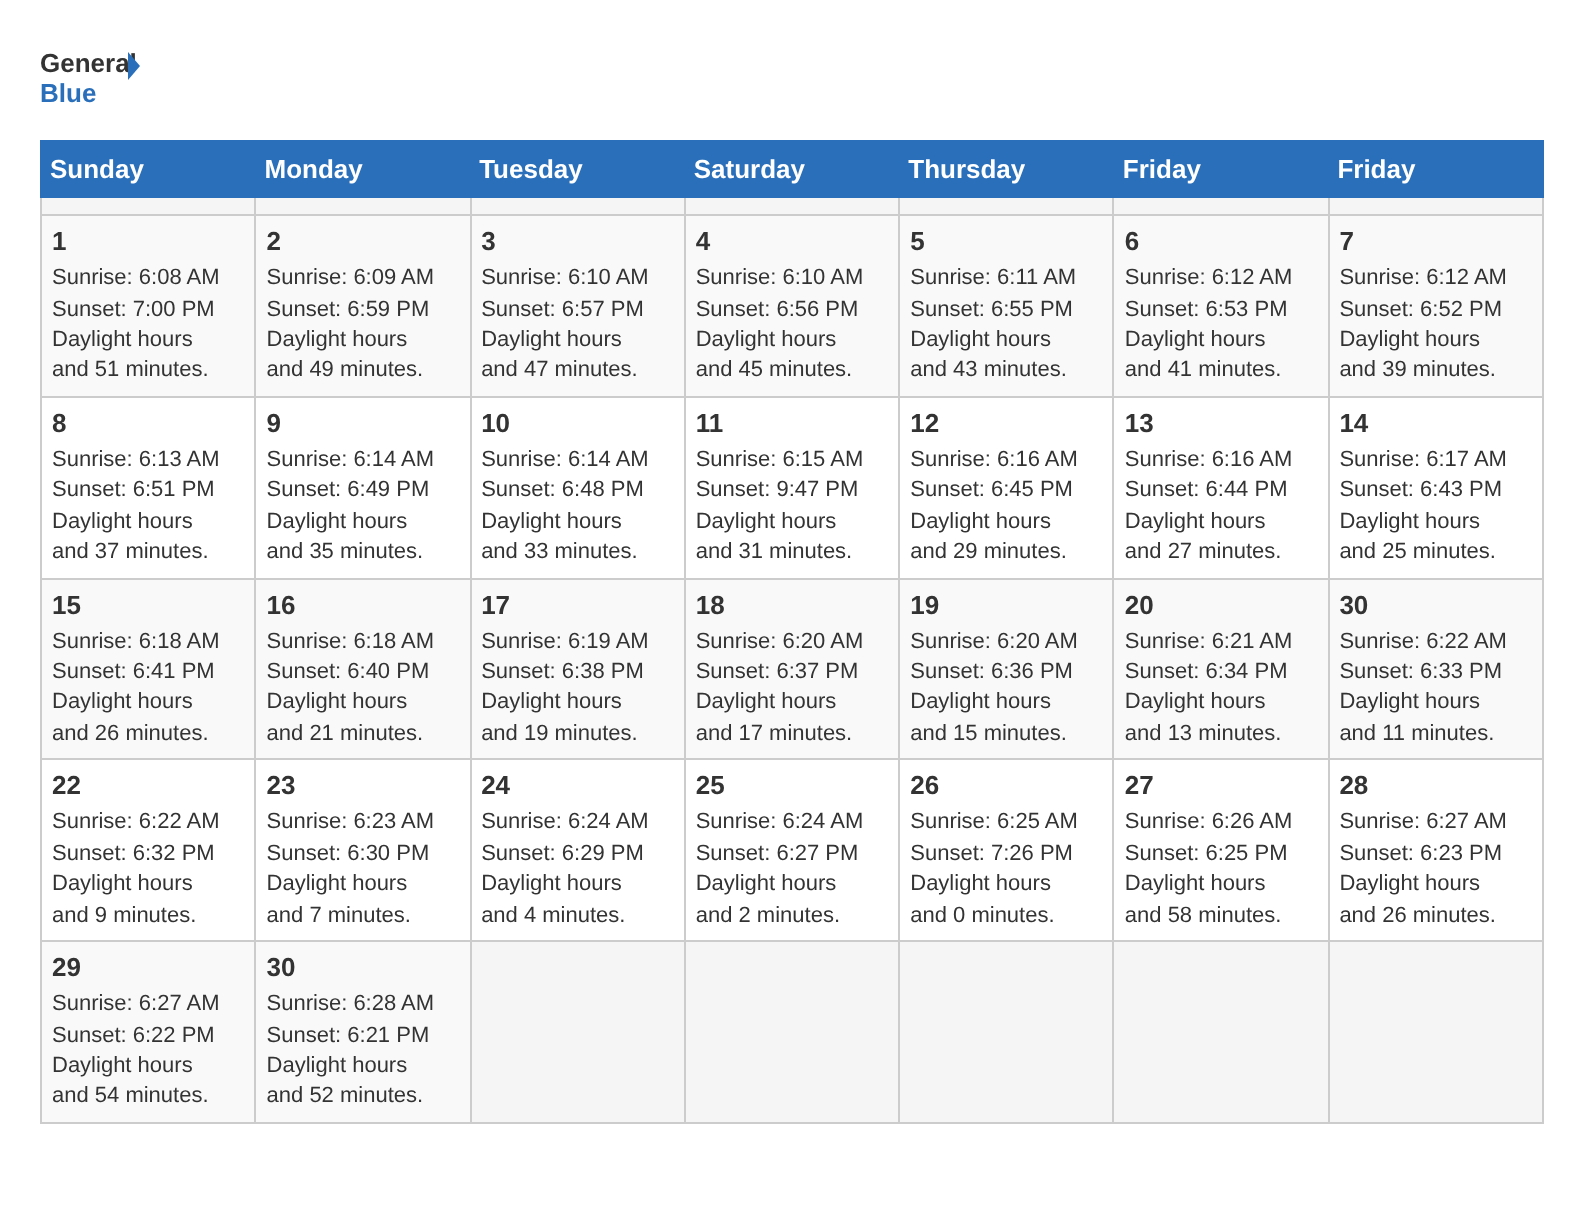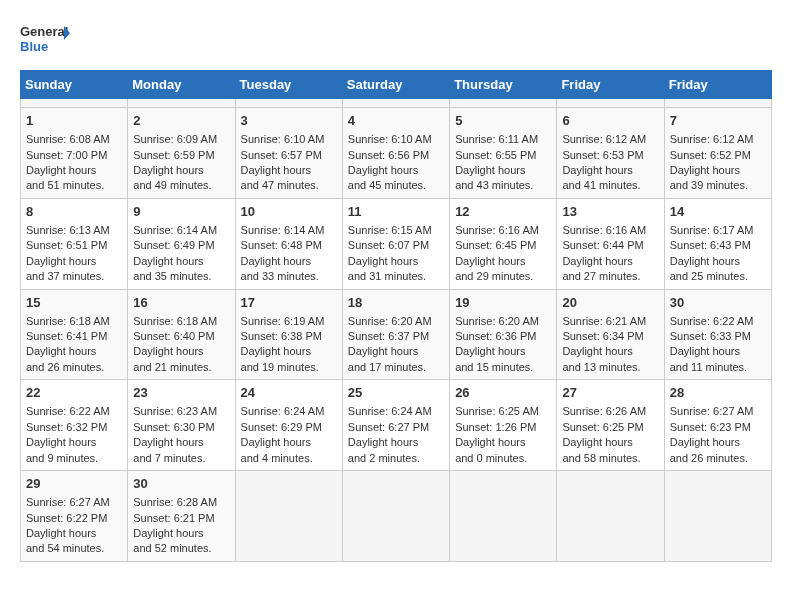--- a/index.html
+++ b/index.html
@@ -120,40 +120,40 @@
         <td><span class="day-number">3</span><span>Sunrise: 6:10 AM</span><br><span>Sunset: 6:57 PM</span><br><span>Daylight hours</span><br><span>and 47 minutes.</span></td>
         <td><span class="day-number">4</span><span>Sunrise: 6:10 AM</span><br><span>Sunset: 6:56 PM</span><br><span>Daylight hours</span><br><span>and 45 minutes.</span></td>
         <td><span class="day-number">5</span><span>Sunrise: 6:11 AM</span><br><span>Sunset: 6:55 PM</span><br><span>Daylight hours</span><br><span>and 43 minutes.</span></td>
         <td><span class="day-number">6</span><span>Sunrise: 6:12 AM</span><br><span>Sunset: 6:53 PM</span><br><span>Daylight hours</span><br><span>and 41 minutes.</span></td>
         <td><span class="day-number">7</span><span>Sunrise: 6:12 AM</span><br><span>Sunset: 6:52 PM</span><br><span>Daylight hours</span><br><span>and 39 minutes.</span></td>
       </tr>
       <tr>
         <td><span class="day-number">8</span><span>Sunrise: 6:13 AM</span><br><span>Sunset: 6:51 PM</span><br><span>Daylight hours</span><br><span>and 37 minutes.</span></td>
         <td><span class="day-number">9</span><span>Sunrise: 6:14 AM</span><br><span>Sunset: 6:49 PM</span><br><span>Daylight hours</span><br><span>and 35 minutes.</span></td>
         <td><span class="day-number">10</span><span>Sunrise: 6:14 AM</span><br><span>Sunset: 6:48 PM</span><br><span>Daylight hours</span><br><span>and 33 minutes.</span></td>
-        <td><span class="day-number">11</span><span>Sunrise: 6:15 AM</span><br><span>Sunset: 6:07 PM</span><br><span>Daylight hours</span><br><span>and 31 minutes.</span></td>
+        <td><span class="day-number">11</span><span>Sunrise: 6:15 AM</span><br><span>Sunset: 9:47 PM</span><br><span>Daylight hours</span><br><span>and 31 minutes.</span></td>
         <td><span class="day-number">12</span><span>Sunrise: 6:16 AM</span><br><span>Sunset: 6:45 PM</span><br><span>Daylight hours</span><br><span>and 29 minutes.</span></td>
         <td><span class="day-number">13</span><span>Sunrise: 6:16 AM</span><br><span>Sunset: 6:44 PM</span><br><span>Daylight hours</span><br><span>and 27 minutes.</span></td>
         <td><span class="day-number">14</span><span>Sunrise: 6:17 AM</span><br><span>Sunset: 6:43 PM</span><br><span>Daylight hours</span><br><span>and 25 minutes.</span></td>
       </tr>
       <tr>
         <td><span class="day-number">15</span><span>Sunrise: 6:18 AM</span><br><span>Sunset: 6:41 PM</span><br><span>Daylight hours</span><br><span>and 26 minutes.</span></td>
         <td><span class="day-number">16</span><span>Sunrise: 6:18 AM</span><br><span>Sunset: 6:40 PM</span><br><span>Daylight hours</span><br><span>and 21 minutes.</span></td>
         <td><span class="day-number">17</span><span>Sunrise: 6:19 AM</span><br><span>Sunset: 6:38 PM</span><br><span>Daylight hours</span><br><span>and 19 minutes.</span></td>
         <td><span class="day-number">18</span><span>Sunrise: 6:20 AM</span><br><span>Sunset: 6:37 PM</span><br><span>Daylight hours</span><br><span>and 17 minutes.</span></td>
         <td><span class="day-number">19</span><span>Sunrise: 6:20 AM</span><br><span>Sunset: 6:36 PM</span><br><span>Daylight hours</span><br><span>and 15 minutes.</span></td>
         <td><span class="day-number">20</span><span>Sunrise: 6:21 AM</span><br><span>Sunset: 6:34 PM</span><br><span>Daylight hours</span><br><span>and 13 minutes.</span></td>
         <td><span class="day-number">30</span><span>Sunrise: 6:22 AM</span><br><span>Sunset: 6:33 PM</span><br><span>Daylight hours</span><br><span>and 11 minutes.</span></td>
       </tr>
       <tr>
         <td><span class="day-number">22</span><span>Sunrise: 6:22 AM</span><br><span>Sunset: 6:32 PM</span><br><span>Daylight hours</span><br><span>and 9 minutes.</span></td>
         <td><span class="day-number">23</span><span>Sunrise: 6:23 AM</span><br><span>Sunset: 6:30 PM</span><br><span>Daylight hours</span><br><span>and 7 minutes.</span></td>
         <td><span class="day-number">24</span><span>Sunrise: 6:24 AM</span><br><span>Sunset: 6:29 PM</span><br><span>Daylight hours</span><br><span>and 4 minutes.</span></td>
         <td><span class="day-number">25</span><span>Sunrise: 6:24 AM</span><br><span>Sunset: 6:27 PM</span><br><span>Daylight hours</span><br><span>and 2 minutes.</span></td>
-        <td><span class="day-number">26</span><span>Sunrise: 6:25 AM</span><br><span>Sunset: 1:26 PM</span><br><span>Daylight hours</span><br><span>and 0 minutes.</span></td>
+        <td><span class="day-number">26</span><span>Sunrise: 6:25 AM</span><br><span>Sunset: 7:26 PM</span><br><span>Daylight hours</span><br><span>and 0 minutes.</span></td>
         <td><span class="day-number">27</span><span>Sunrise: 6:26 AM</span><br><span>Sunset: 6:25 PM</span><br><span>Daylight hours</span><br><span>and 58 minutes.</span></td>
         <td><span class="day-number">28</span><span>Sunrise: 6:27 AM</span><br><span>Sunset: 6:23 PM</span><br><span>Daylight hours</span><br><span>and 26 minutes.</span></td>
       </tr>
       <tr>
         <td><span class="day-number">29</span><span>Sunrise: 6:27 AM</span><br><span>Sunset: 6:22 PM</span><br><span>Daylight hours</span><br><span>and 54 minutes.</span></td>
         <td><span class="day-number">30</span><span>Sunrise: 6:28 AM</span><br><span>Sunset: 6:21 PM</span><br><span>Daylight hours</span><br><span>and 52 minutes.</span></td>
         <td class="empty"></td>
         <td class="empty"></td>
         <td class="empty"></td>
         <td class="empty"></td>

